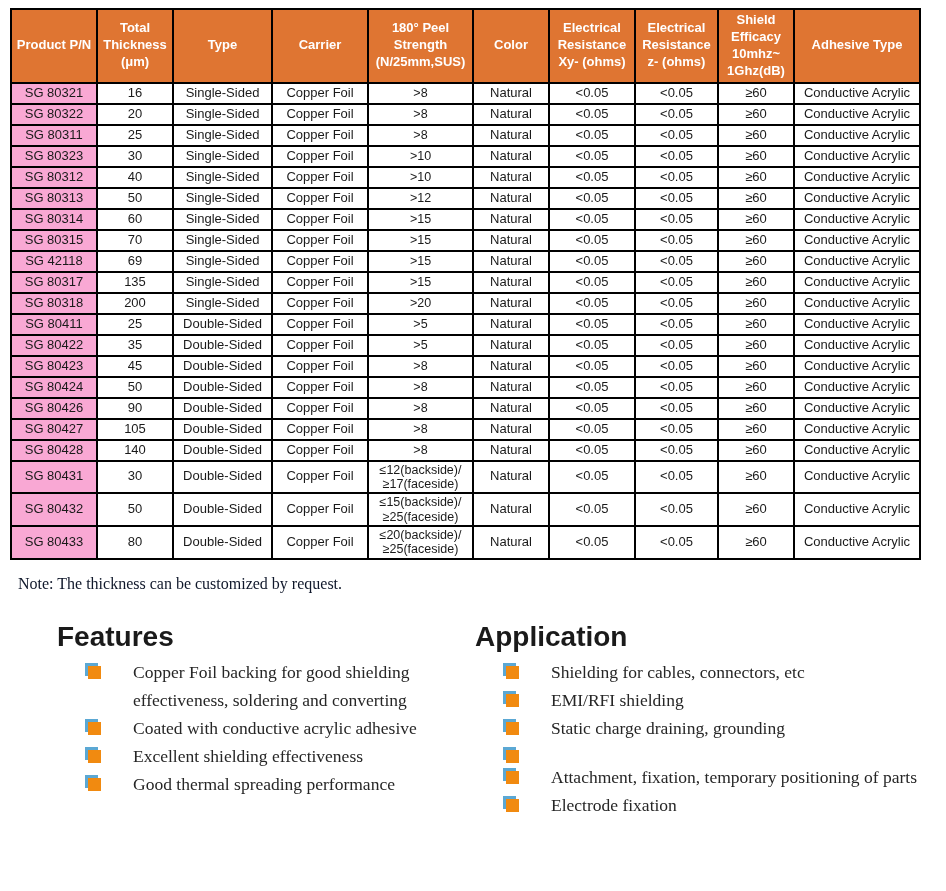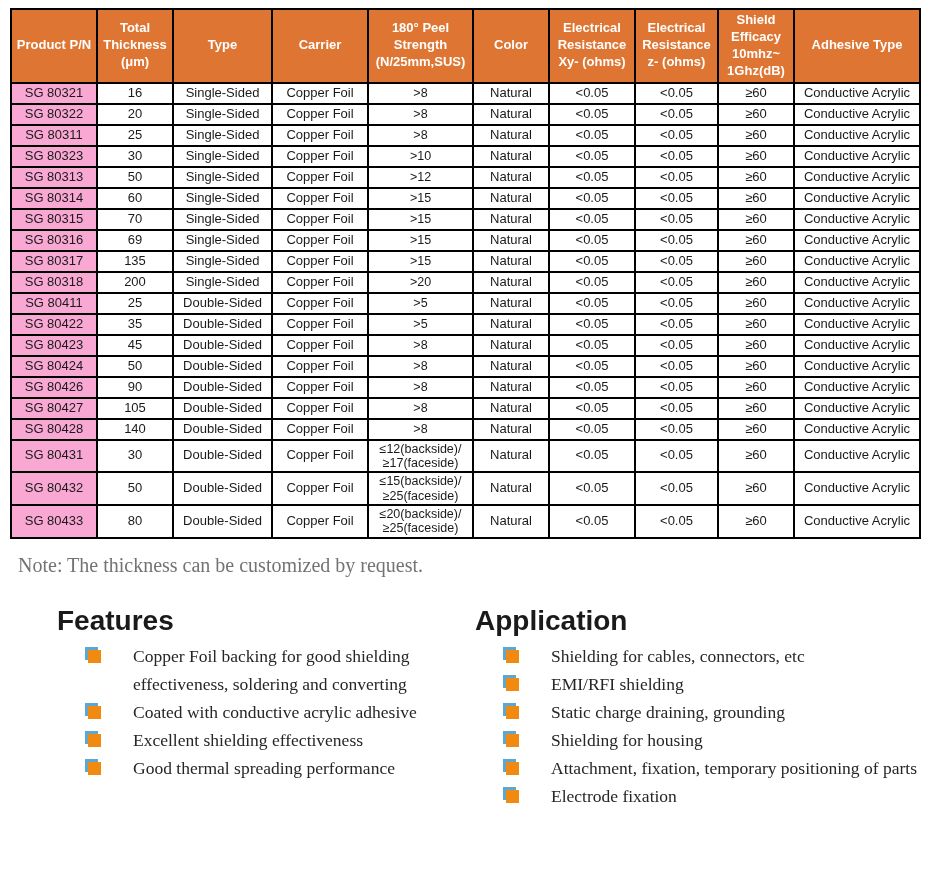--- a/index.html
+++ b/index.html
@@ -39,22 +39,22 @@
     white-space:pre-line;
     line-height:1.15;
   }
   table.spec td.pn { background:#f9a8d4; }
   table.spec td.peel { font-size:12.5px; }
 
   
   .note {
     margin:15px 3px 0 18px;
     font-family:"Liberation Serif", serif;
-    font-size:20px;
-    color:#737373;
+    font-size:16px;
+    color:#0f172a;
     font-weight:500;
   }
 
   
   .sections { display:flex; margin-top:28px; }
   .col-features { margin-left:57px; width:418px; flex:0 0 418px; }
   .col-application { flex:1; }
   .section-title {
     font-size:28px;
     font-weight:bold;
@@ -162,20 +162,32 @@
           <td>Single-Sided</td>
           <td>Copper Foil</td>
           <td class="peel">&gt;10</td>
           <td>Natural</td>
           <td>&lt;0.05</td>
           <td>&lt;0.05</td>
           <td>≥60</td>
           <td>Conductive Acrylic</td>
         </tr>
         <tr>
+          <td class="pn">SG 80312</td>
+          <td>40</td>
+          <td>Single-Sided</td>
+          <td>Copper Foil</td>
+          <td class="peel">&gt;10</td>
+          <td>Natural</td>
+          <td>&lt;0.05</td>
+          <td>&lt;0.05</td>
+          <td>≥60</td>
+          <td>Conductive Acrylic</td>
+        </tr>
+        <tr>
           <td class="pn">SG 80313</td>
           <td>50</td>
           <td>Single-Sided</td>
           <td>Copper Foil</td>
           <td class="peel">&gt;12</td>
           <td>Natural</td>
           <td>&lt;0.05</td>
           <td>&lt;0.05</td>
           <td>≥60</td>
           <td>Conductive Acrylic</td>
@@ -198,21 +210,21 @@
           <td>Single-Sided</td>
           <td>Copper Foil</td>
           <td class="peel">&gt;15</td>
           <td>Natural</td>
           <td>&lt;0.05</td>
           <td>&lt;0.05</td>
           <td>≥60</td>
           <td>Conductive Acrylic</td>
         </tr>
         <tr>
-          <td class="pn">SG 80316</td>
+          <td class="pn">SG 42118</td>
           <td>69</td>
           <td>Single-Sided</td>
           <td>Copper Foil</td>
           <td class="peel">&gt;15</td>
           <td>Natural</td>
           <td>&lt;0.05</td>
           <td>&lt;0.05</td>
           <td>≥60</td>
           <td>Conductive Acrylic</td>
         </tr>
@@ -402,21 +414,20 @@
         <li>
           <span class="bullet"></span>
           <span class="li-text">EMI/RFI shielding</span>
         </li>
         <li>
           <span class="bullet"></span>
           <span class="li-text">Static charge draining, grounding</span>
         </li>
         <li>
           <span class="bullet"></span>
-          <span class="li-text">Shielding for housing</span>
         </li>
         <li>
           <span class="bullet"></span>
           <span class="li-text">Attachment, fixation, temporary positioning of parts</span>
         </li>
         <li>
           <span class="bullet"></span>
           <span class="li-text">Electrode fixation</span>
         </li>
       </ul>

